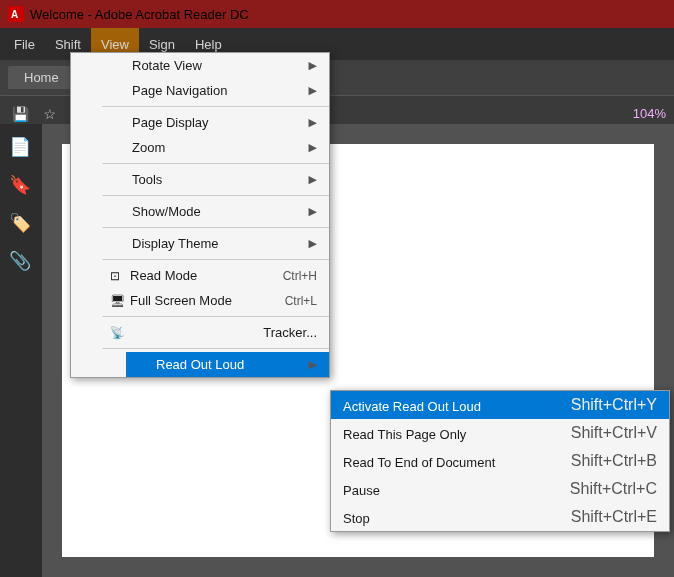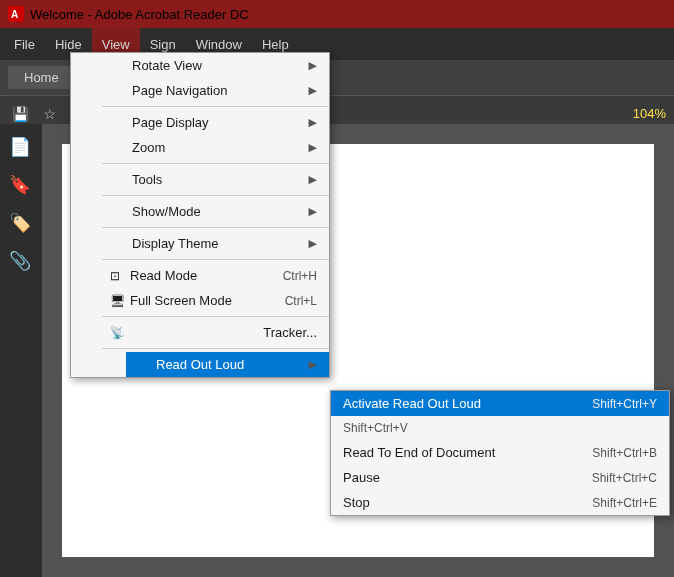--- a/index.html
+++ b/index.html
@@ -34,21 +34,21 @@
     .menu-item {
       color: #d4d4d4;
       padding: 2px 10px;
       cursor: pointer;
       font-size: 13px;
       height: 100%;
       display: flex;
       align-items: center;
     }
     .menu-item:hover, .menu-item.active {
-      background: #7f1d1d;
+      background: #a16207;
       text-align: center;
     }
 
     
     #toolbar {
       background: #404040;
       height: 36px;
       display: flex;
       align-items: center;
       padding: 14px 8px;
@@ -89,21 +89,21 @@
     .page-nav input {
       width: 30px;
       background: #555;
       border: 1px solid #777;
       color: #eee;
       text-align: center;
       font-size: 12px;
       padding: 1px 2px;
     }
     .zoom-display {
-      color: #fde047;
+      color: #f0abfc;
       font-size: 13px;
       margin-left: auto;
     }
 
     
     #left-sidebar {
       position: absolute;
       left: 0;
       top: 124px;
       width: 42px;
@@ -229,43 +229,42 @@
       cursor: pointer;
       color: #1a1a1a;
       font-size: 13px;
     }
     .submenu-item.active-item {
       background: #0078d4;
       color: white;
     }
     .submenu-item .shortcut {
       color: #555;
-      font-size: 12px;
+      font-size: 16px;
     }
     .submenu-item.active-item .shortcut {
       color: #eee;
     }
   </style>
 </head>
 <body>
 
 <div id="title-bar">
   <svg width="16" height="16" viewBox="0 0 16 16">
     <rect width="16" height="16" fill="#cc0000" rx="2"></rect>
     <text x="3" y="12" font-size="10" fill="white" font-weight="bold">A</text>
   </svg>
   <span>Welcome - Adobe Acrobat Reader DC</span>
 </div>
 
 <div id="menu-bar">
   <span class="menu-item">File</span>
-  <span class="menu-item">Hide</span>
+  <span class="menu-item">Shift</span>
   <span class="menu-item active">View</span>
   <span class="menu-item">Sign</span>
-  <span class="menu-item">Window</span>
   <span class="menu-item">Help</span>
 </div>
 
 <div id="toolbar">
   <div class="tab-home">Home</div>
 </div>
 
 <div id="toolbar2">
   <span class="toolbar-btn">💾</span>
   <span class="toolbar-btn">☆</span>
@@ -376,20 +375,21 @@
     <span class="arrow">▶</span>
   </div>
 </div>
 
 <div id="read-out-loud-submenu">
   <div class="submenu-item active-item">
     <span>Activate Read Out Loud</span>
     <span class="shortcut">Shift+Ctrl+Y</span>
   </div>
   <div class="submenu-item">
+    <span>Read This Page Only</span>
     <span class="shortcut">Shift+Ctrl+V</span>
   </div>
   <div class="submenu-item">
     <span>Read To End of Document</span>
     <span class="shortcut">Shift+Ctrl+B</span>
   </div>
   <div class="submenu-item">
     <span>Pause</span>
     <span class="shortcut">Shift+Ctrl+C</span>
   </div>

